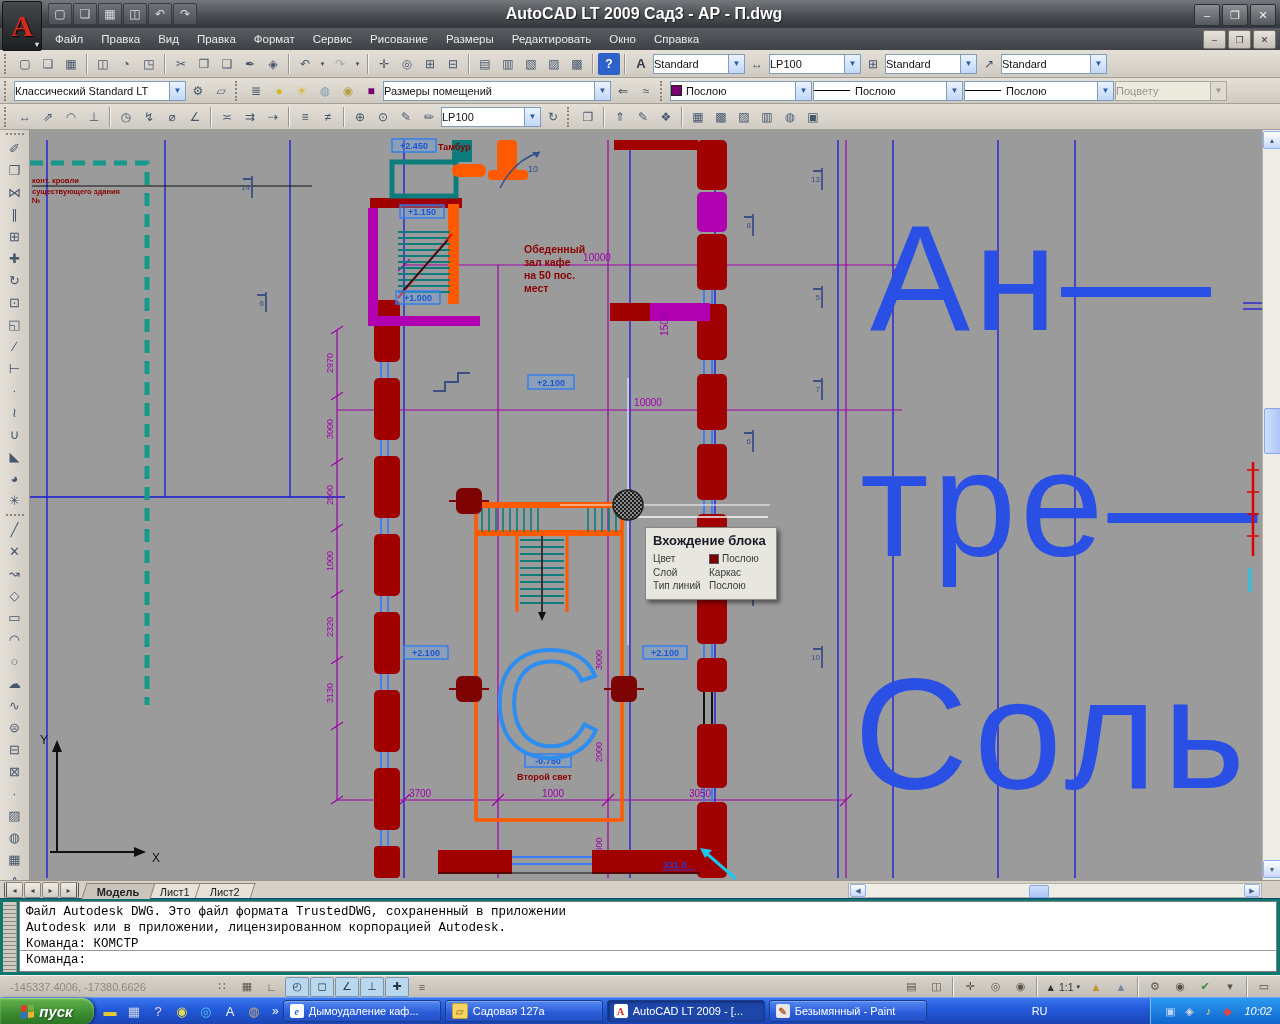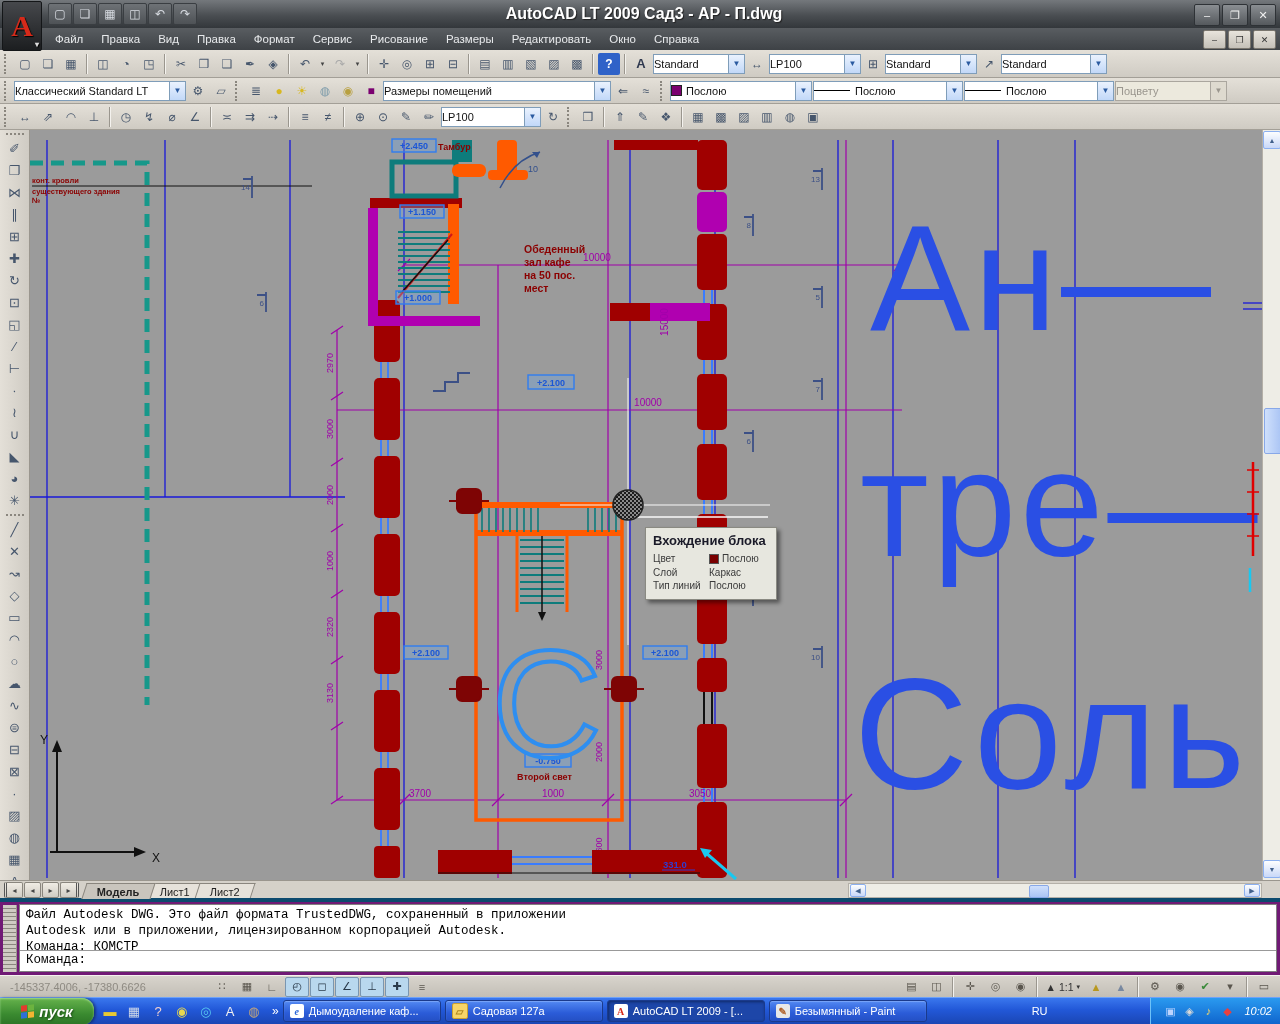--- a/index.html
+++ b/index.html
@@ -90,22 +90,22 @@
   
   .tabsrow{position:absolute;left:0;top:880px;width:1280px;height:18px;background:#d5d1c9;
     border-top:1px solid #9a968e;display:flex;align-items:flex-end;}
   .tabnav{display:flex;gap:1px;margin:0 5px 1px 4px;}
   .tabnav .tbi{width:15px;height:14px;font-size:8px;background:linear-gradient(#f0ece4,#d0ccc4);border:1px solid #8a867e;color:#444;}
   .tab{height:15px;padding:0 12px;margin-right:-6px;display:flex;align-items:center;font-size:11px;color:#222;
     background:#e6e2da;border:1px solid #8a867e;border-bottom:none;transform:skewX(-18deg);}
   .tab>span{transform:skewX(18deg);}
   .tab.active{background:#c9c5bd;font-weight:bold;z-index:2;}
   
-  .cmd{position:absolute;left:0;top:898px;width:1280px;height:77px;background:#701a75;
-    border-top:4px solid #0c4a6e;display:flex;box-sizing:border-box;}
+  .cmd{position:absolute;left:0;top:898px;width:1280px;height:77px;background:#0f766e;
+    border-top:1px solid #0c4a6e;display:flex;box-sizing:border-box;}
   .cmd-grip{width:13px;border-right:1px solid #9a968e;background:repeating-linear-gradient(#cfcbc3 0 3px,#8a867e 3px 4px);margin:3px 0 3px 3px;}
   .cmd-box{flex:1;margin:2px 3px 3px 2px;background:#fff;border:1px solid #808080;
     font-family:"Liberation Mono","DejaVu Sans Mono",monospace;font-size:12.5px;color:#000;
     display:flex;flex-direction:column;}
   .cmd-hist{flex:1;padding:2px 6px;line-height:16px;overflow:hidden;}
   .cmd-prompt{border-top:1px solid #999;padding:2px 6px 3px 6px;line-height:15px;}
   
   .statusbar{position:absolute;left:0;top:975px;width:1280px;height:22px;
     background:linear-gradient(#d8d4cc,#c2beb6);border-top:1px solid #f4f2ee;
     display:flex;align-items:center;box-sizing:border-box;padding:0 4px;justify-content:center;}

